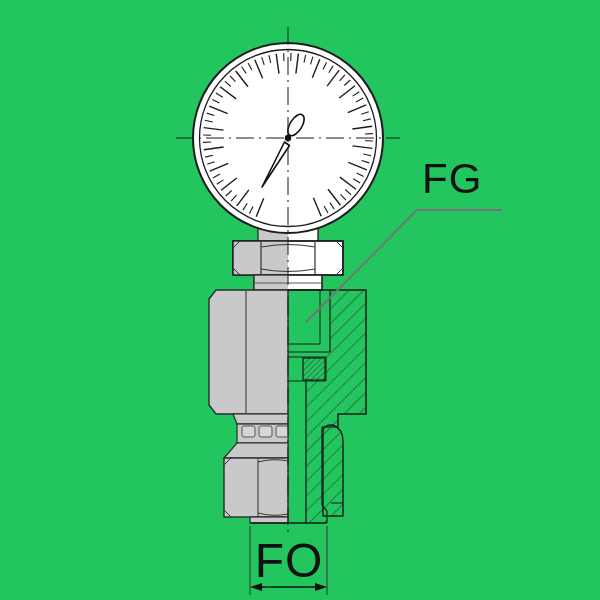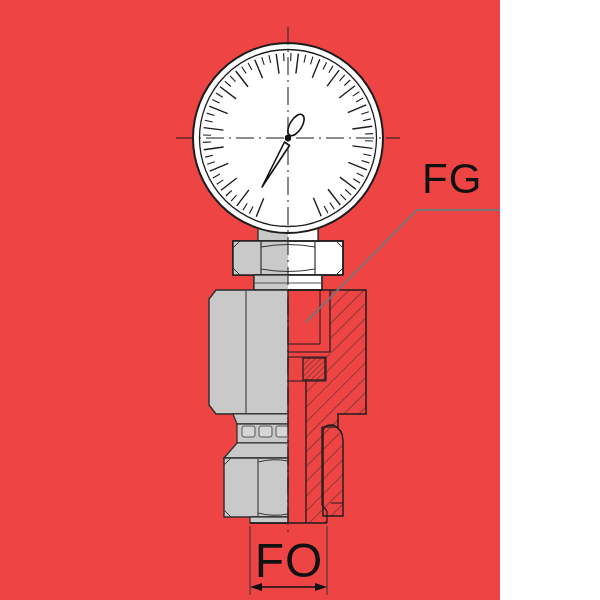--- a/index.html
+++ b/index.html
@@ -1,19 +1,19 @@
 <!DOCTYPE html>
 <html><head>
 <meta charset="utf-8">
 <style>
   html,body{margin:0;padding:0;background:#ffffff;}
   .canvas{
     position:relative;
-    width:500px;height:600px;
-    background:#ef4444;
+    width:600px;height:600px;
+    background:#22c55e;
     font-family:"Liberation Sans", sans-serif;
     overflow:hidden;
   }
   svg{display:block;}
   .label-text{
     font-family:"Liberation Sans", sans-serif;
     fill:#111111;
   }
 </style>
 </head>

